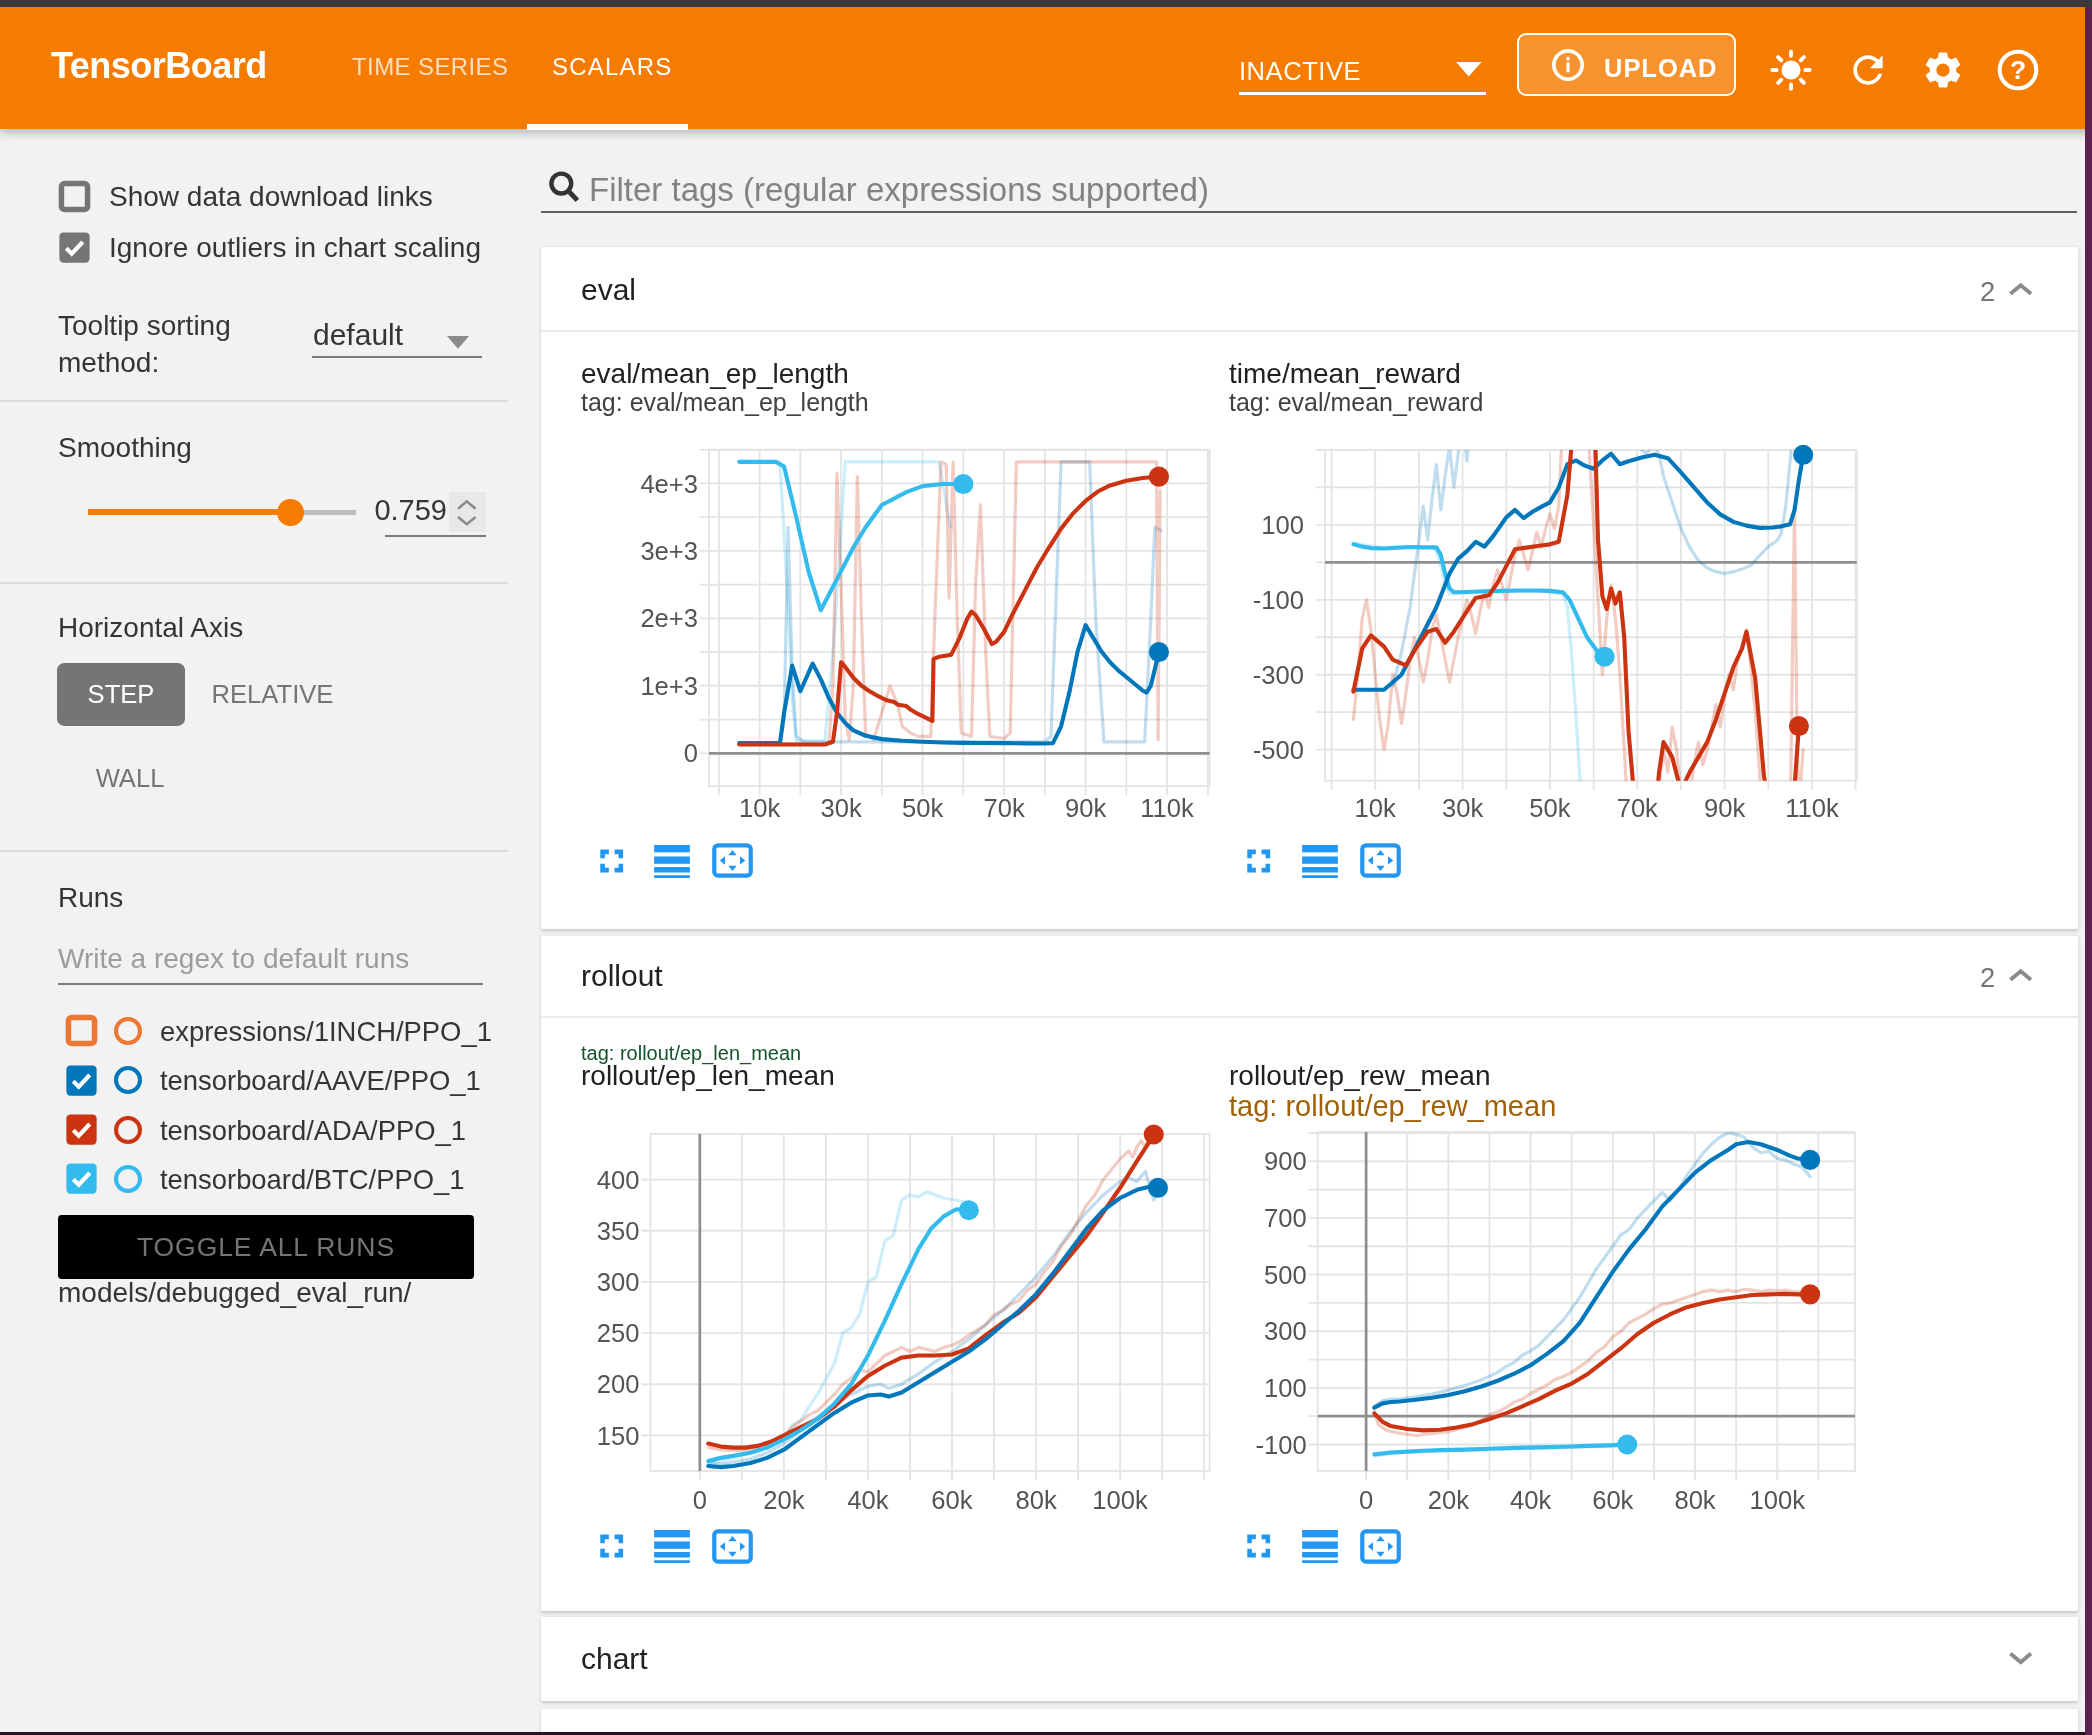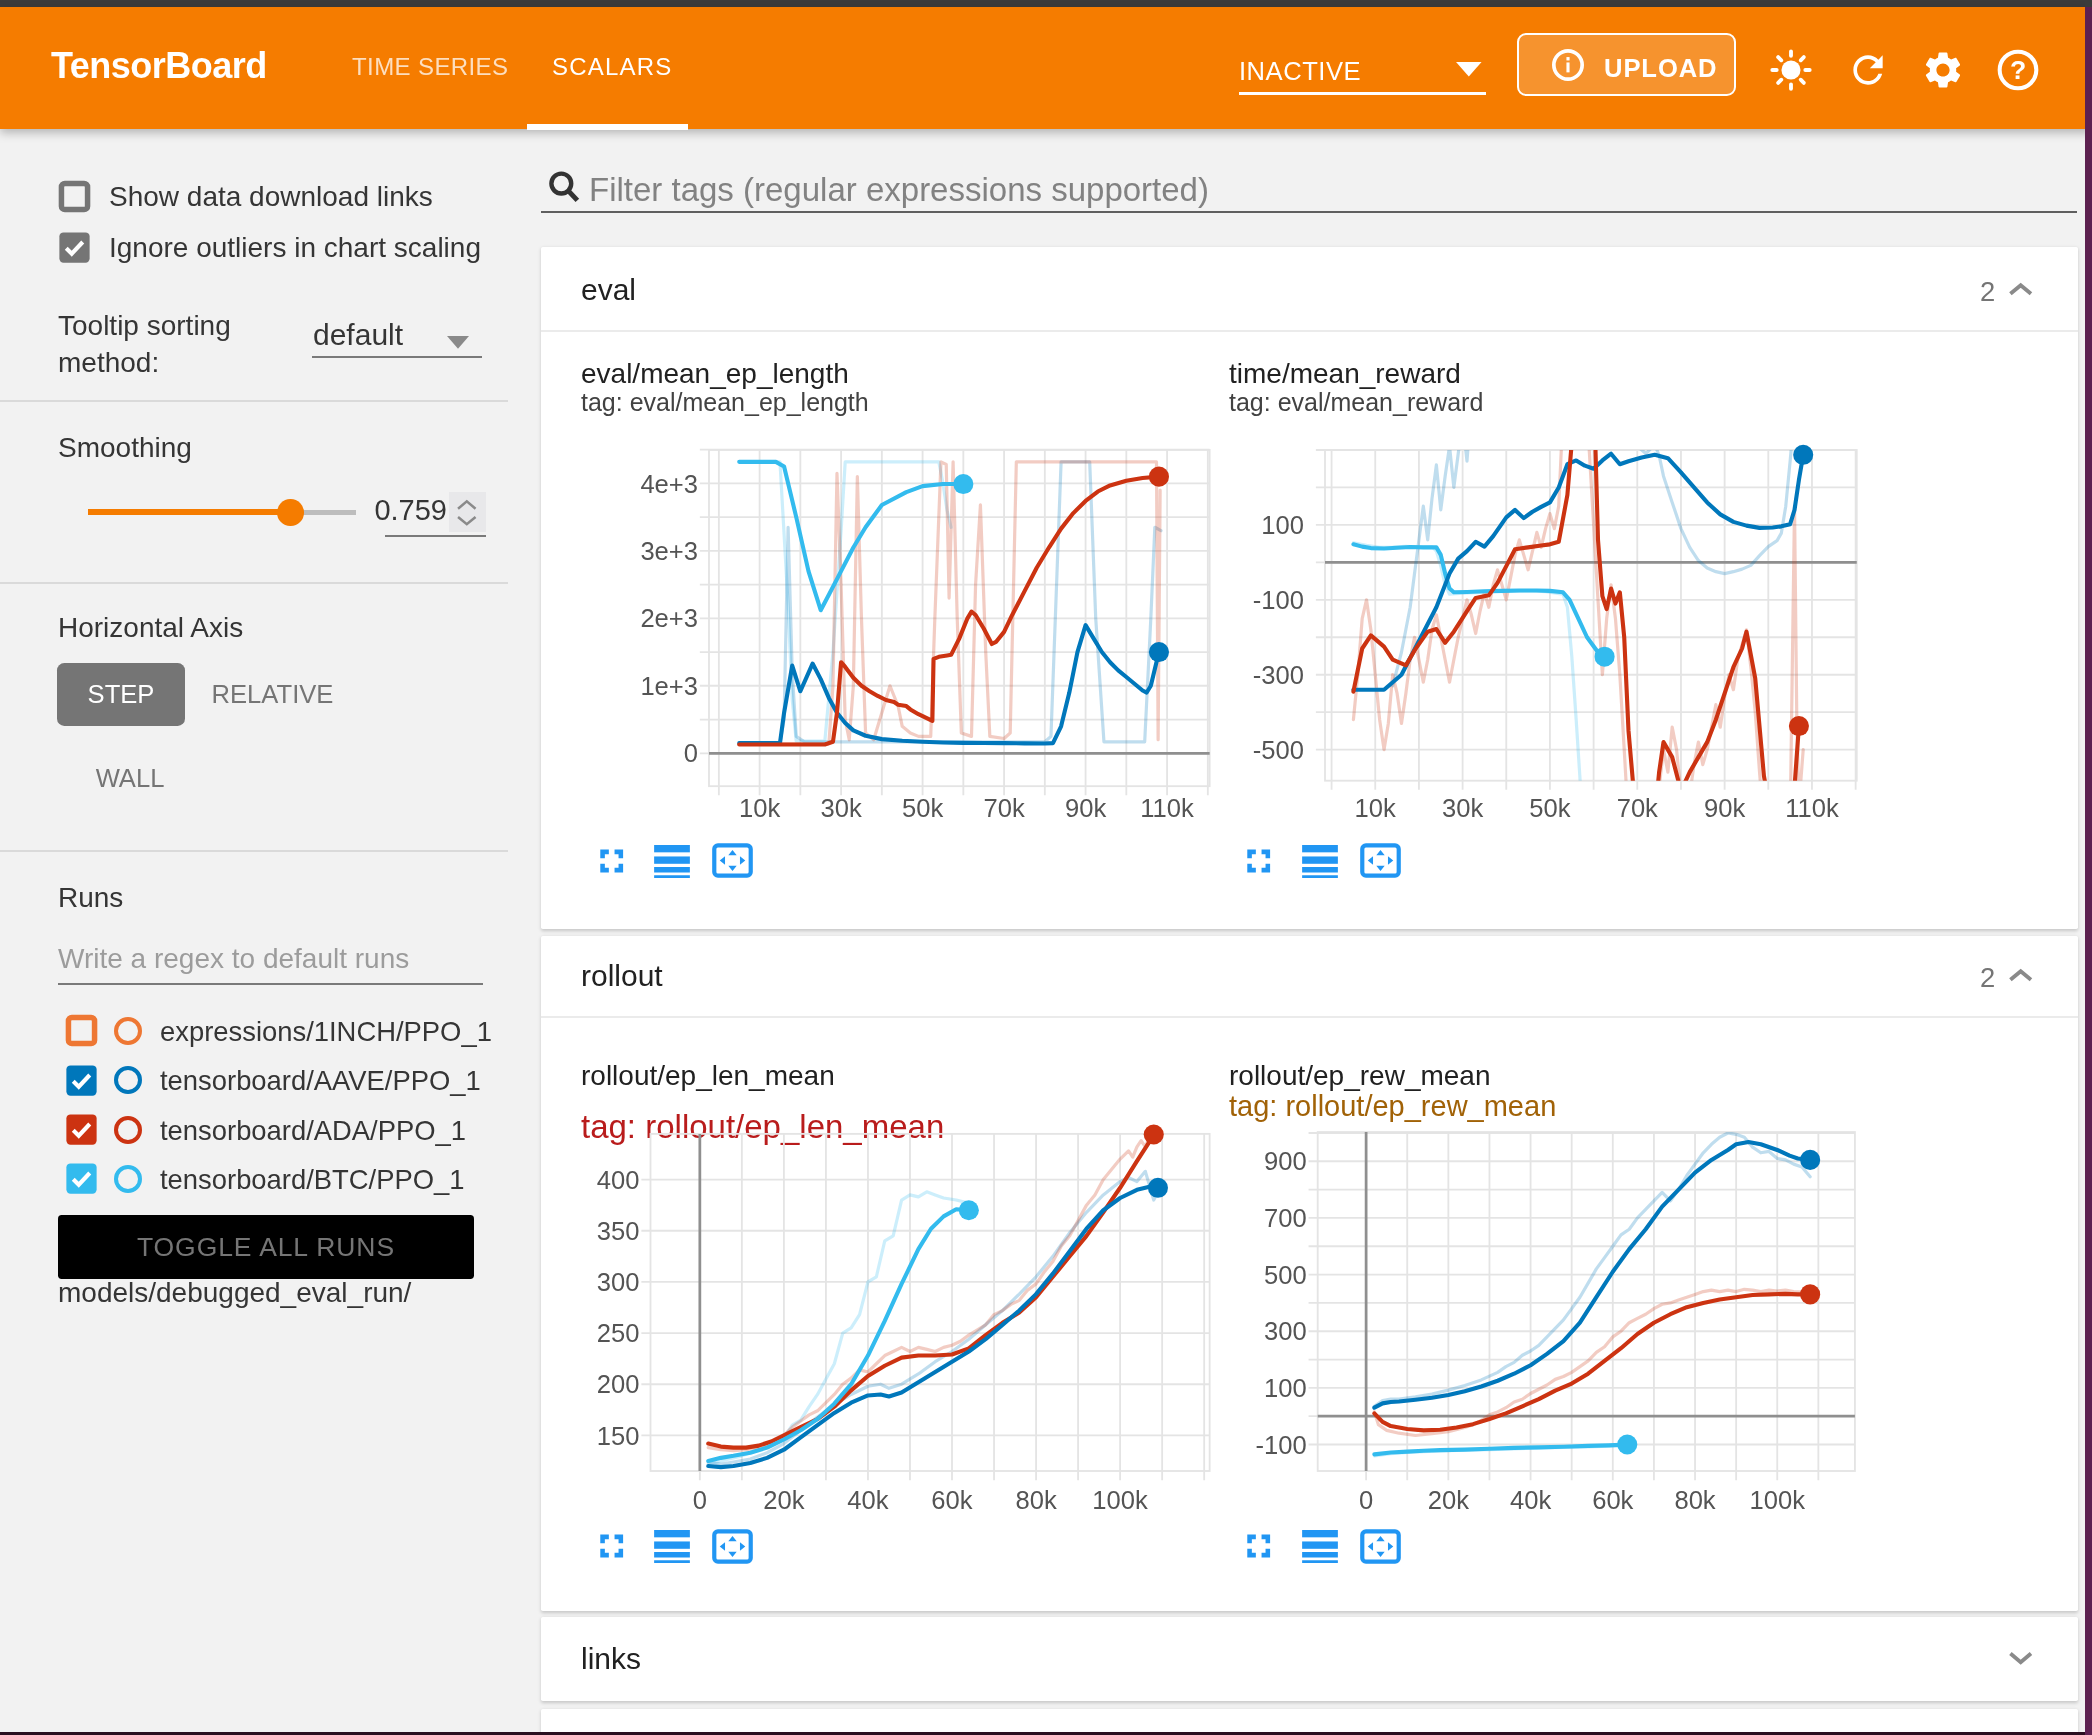--- a/index.html
+++ b/index.html
@@ -256,21 +256,21 @@
 <path d="M22.5 7.5l4.6 5.8h-9.2z M22.5 30.5l4.6-5.8h-9.2z M8.5 19l5.8-4.6v9.2z M36.5 19l-5.8-4.6v9.2z" fill="#2196f3"></path>
   </svg>
 <div class="card" style="top:936px;height:675px"></div>
 <div class="abs" style="left:581px;top:959px;font-size:30px;color:#212121">rollout</div>
 <div class="abs" style="left:1980px;top:962px;font-size:27.4px;color:#757575">2</div>
 <svg style="position:absolute;left:2007px;top:966px" width="27.4" height="17.4" viewBox="0 0 24 15">
     <path d="M3 12 L12 4.5 L21 12" fill="none" stroke="#8a8a8a" stroke-width="3.4"></path>
   </svg>
 <div class="abs" style="left:541px;top:1016px;width:1537px;height:1.8px;background:#ebebeb"></div>
 <div class="abs" style="left:581px;top:1060px;font-size:28px;color:#212121">rollout/ep_len_mean</div>
-<div class="abs" style="left:581px;top:1108px;font-size:33px;color:#b91c1c">tag: rollout/ep_len_mean</div>
+<div class="abs" style="left:581px;top:1042px;font-size:20px;color:#14532d">tag: rollout/ep_len_mean</div>
 <div class="abs" style="left:1229px;top:1060px;font-size:28px;color:#212121">rollout/ep_rew_mean</div>
 <div class="abs" style="left:1229px;top:1090px;font-size:29px;color:#a16207">tag: rollout/ep_rew_mean</div>
 <svg style="position:absolute;left:581px;top:1122px" width="647" height="402" viewBox="0 0 708 440">
     <defs>
       <clipPath id="cp3">
         <rect x="76" y="13" width="612" height="369"></rect>
       </clipPath>
     </defs>
 <line x1="130.0" y1="13" x2="130.0" y2="392" stroke="#e4e4e4" stroke-width="2"></line>
 <line x1="176.0" y1="13" x2="176.0" y2="392" stroke="#e4e4e4" stroke-width="2"></line>
@@ -390,20 +390,20 @@
 <rect x="0" y="0" width="39" height="8" fill="#2196f3"></rect>
 <rect x="0" y="12.5" width="39" height="8" fill="#2196f3"></rect>
 <rect x="0" y="24" width="39" height="6" fill="#2196f3"></rect>
 <rect x="0" y="33" width="39" height="3" fill="#2196f3"></rect>
   </svg>
 <svg style="position:absolute;left:1360px;top:1529px" width="41" height="35" viewBox="0 0 45 38">
 <rect x="2.5" y="2.5" width="40" height="33" rx="4" fill="none" stroke="#2196f3" stroke-width="4.6"></rect>
 <path d="M22.5 7.5l4.6 5.8h-9.2z M22.5 30.5l4.6-5.8h-9.2z M8.5 19l5.8-4.6v9.2z M36.5 19l-5.8-4.6v9.2z" fill="#2196f3"></path>
   </svg>
 <div class="card" style="top:1617px;height:84px"></div>
-<div class="abs" style="left:581px;top:1642px;font-size:30px;color:#212121">links</div>
+<div class="abs" style="left:581px;top:1642px;font-size:30px;color:#212121">chart</div>
 <svg style="position:absolute;left:2007px;top:1650px" width="27.4" height="17.4" viewBox="0 0 24 15">
     <path d="M3 3 L12 10.5 L21 3" fill="none" stroke="#8a8a8a" stroke-width="3.4"></path>
   </svg>
 <div class="card" style="top:1709px;height:24px"></div>
 <div class="abs" style="left:0;top:1732px;width:2092px;height:2.7px;background:#2a1020"></div>
 <div class="abs" style="left:2085px;top:7.3px;width:7.3px;height:1728px;background:#5d2150"></div>
 <div class="abs" style="left:2085px;top:0;width:7.3px;height:7.3px;background:#3b3b3b"></div>
 
 </body></html>

